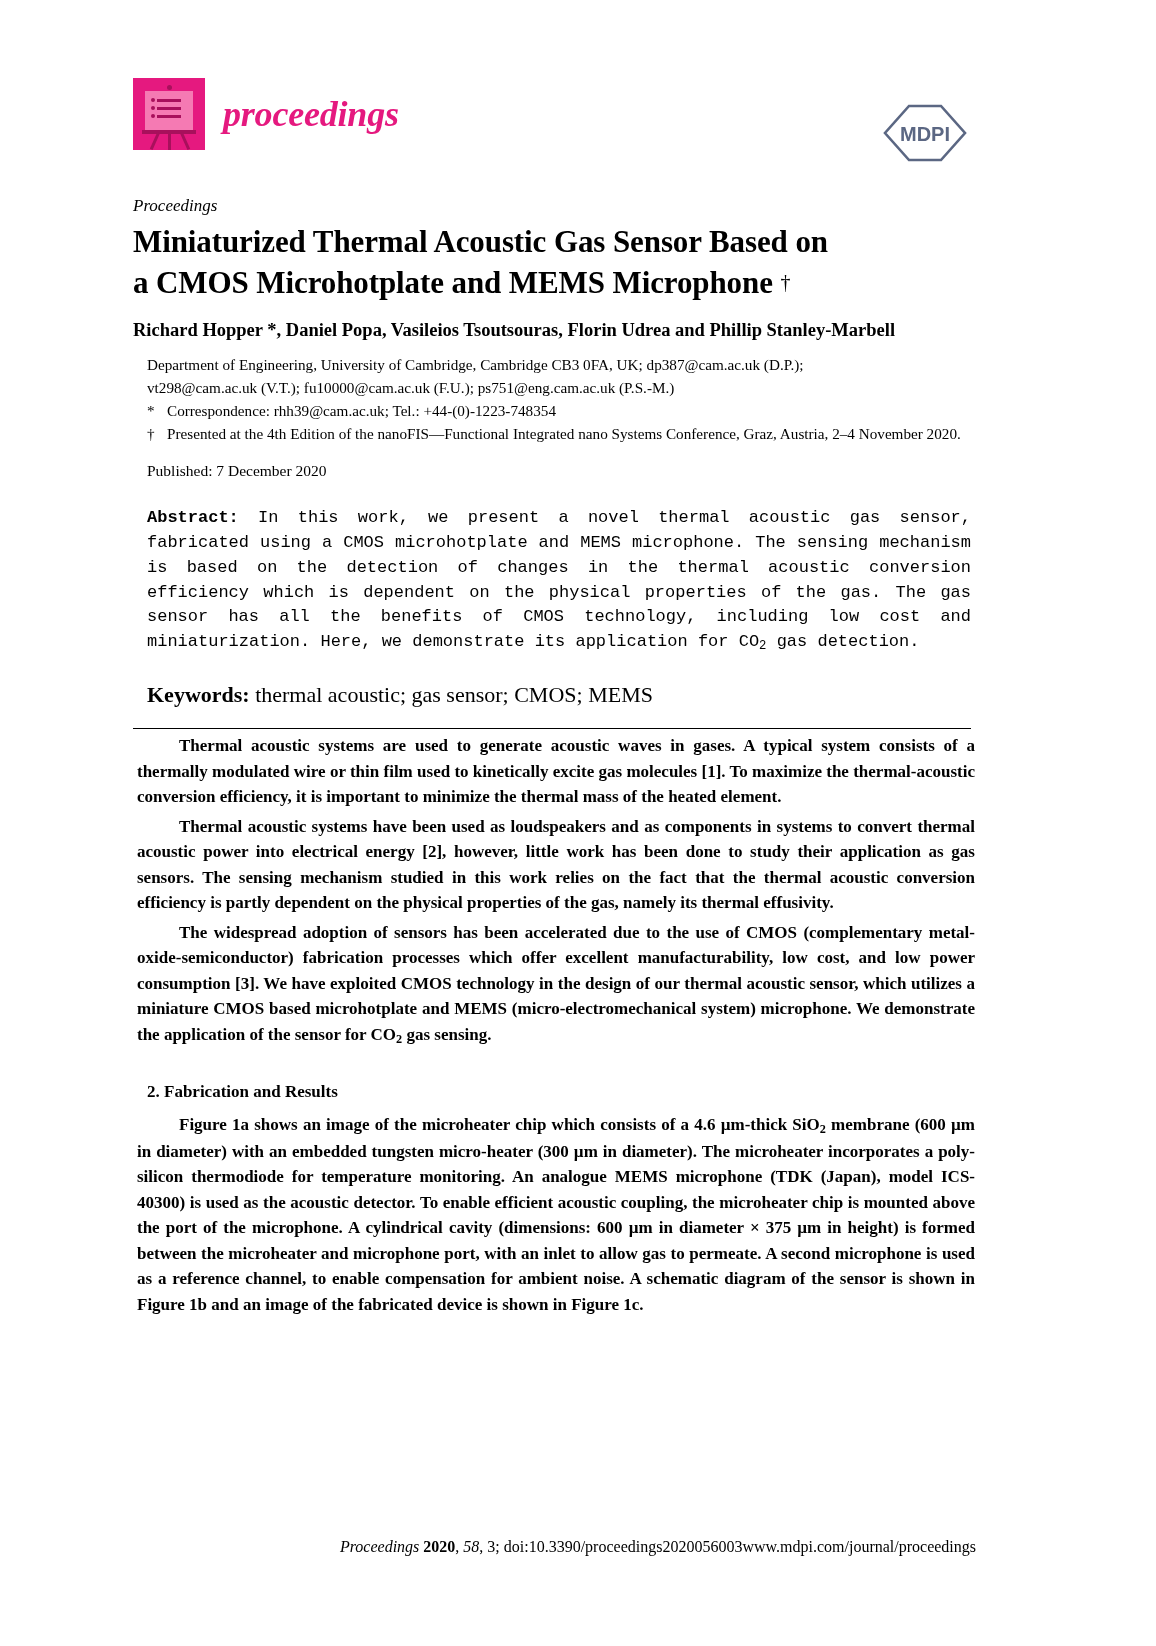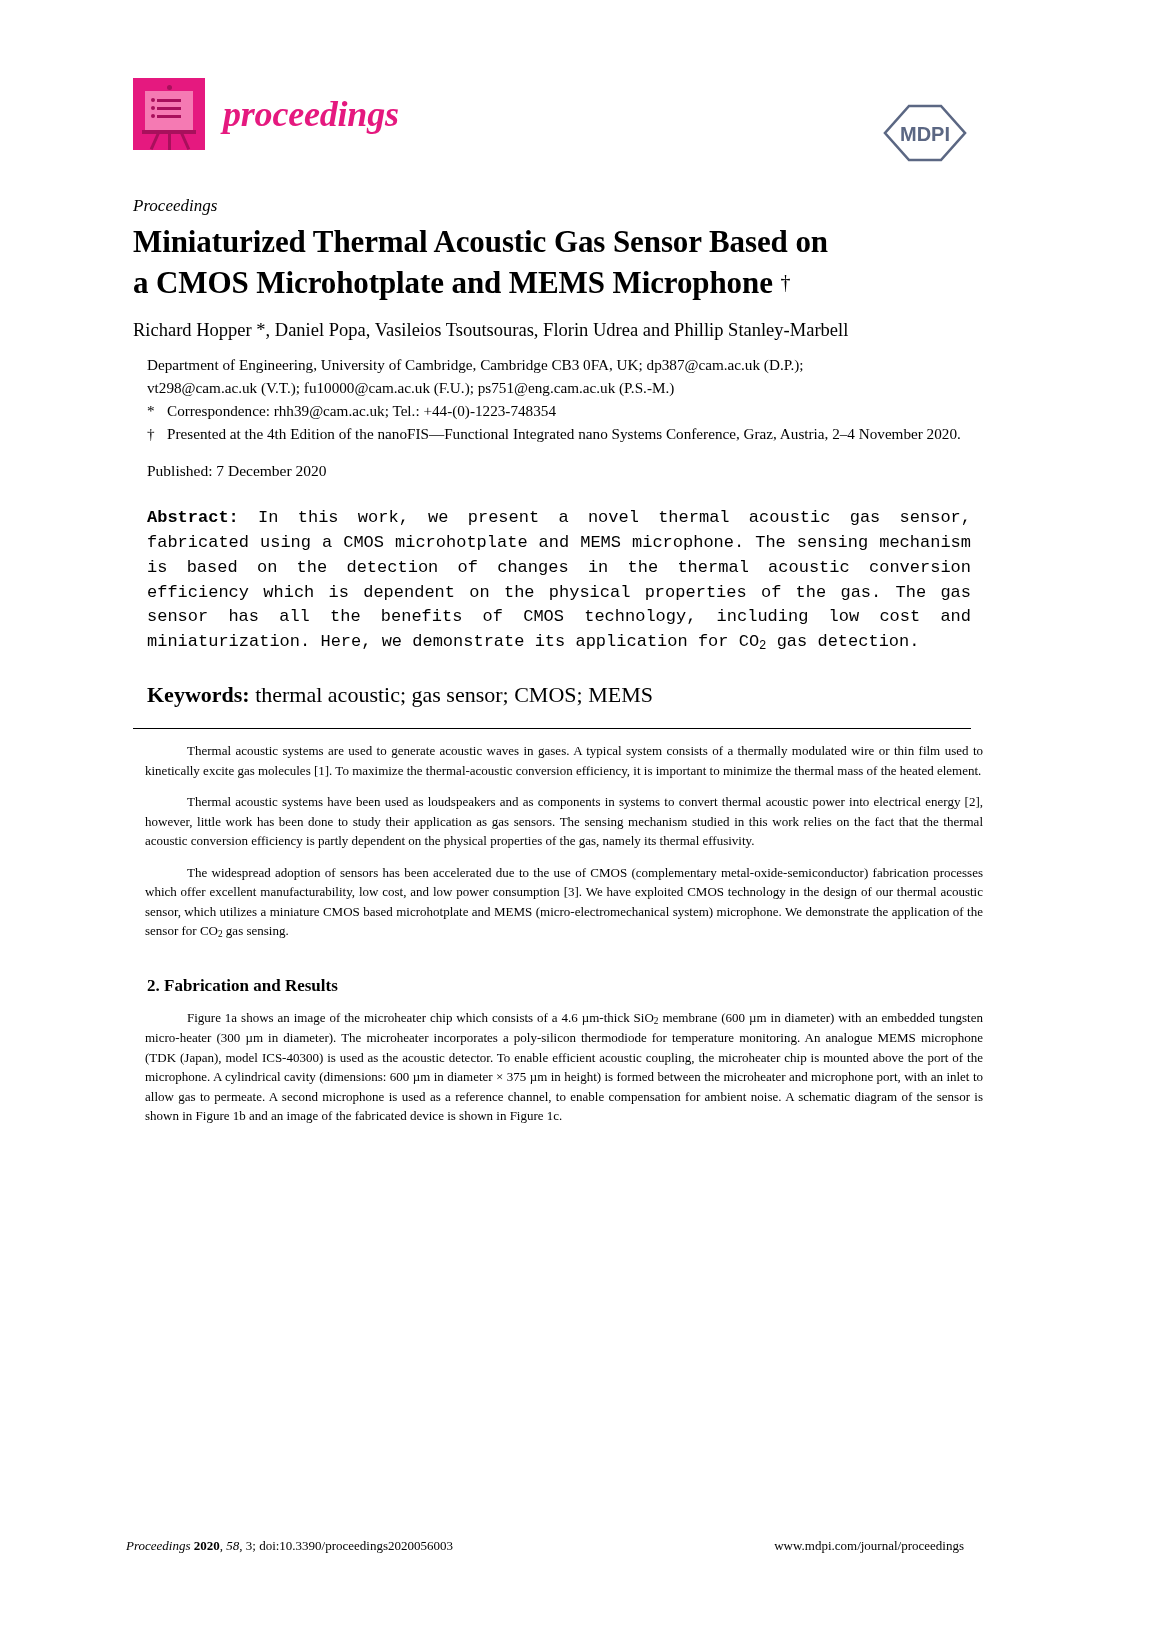--- a/index.html
+++ b/index.html
@@ -132,21 +132,21 @@
   .paper-title {
     font-size: 31px;
     font-weight: 700;
     line-height: 1.32;
     margin: 0 0 10px 0;
     letter-spacing: -0.1px;
   }
   .paper-title .dag { font-weight: 400; font-size: 20px; vertical-align: 4px; }
   .authors {
     font-size: 18.5px;
-    font-weight: 400;
+    font-weight: 700;
     line-height: 1.35;
     margin: 14px 0 10px 0;
   }
 
   .affil-block {
     font-size: 15.2px;
     line-height: 1.52;
     margin-left: 14px;
     width: 824px;
   }
@@ -188,38 +188,39 @@
   }
 
   
   .section-head {
     font-size: 17px;
     font-weight: 700;
     margin: 46px 0 10px 14px;
   }
   .section-head.tight { margin-top: 34px; }
   .para {
-    font-size: 13px;
+    font-size: 17px;
     line-height: 1.5;
     text-align: justify;
-    margin: 12px;
+    margin: 4px;
     text-indent: 42px;
     width: 838px;
+    font-weight: bold;
   }
   .body-block { margin-left: 0; }
 
   
   .footer {
     position: absolute;
-    left: 126px;
+    left: 138px;
     top: 1538px;
     width: 838px;
-    font-size: 13px;
+    font-size: 16px;
     display: flex;
-    justify-content: space-between;
+    justify-content: flex-end;
     align-items: baseline;
   }
   .footer .left { }
   .footer .left i { font-style: italic; }
   .footer .left b { font-weight: 700; }
   .footer .right { }
   sub { font-size: 0.72em; vertical-align: -0.25em; }
 </style>
 </head>
 <body>

